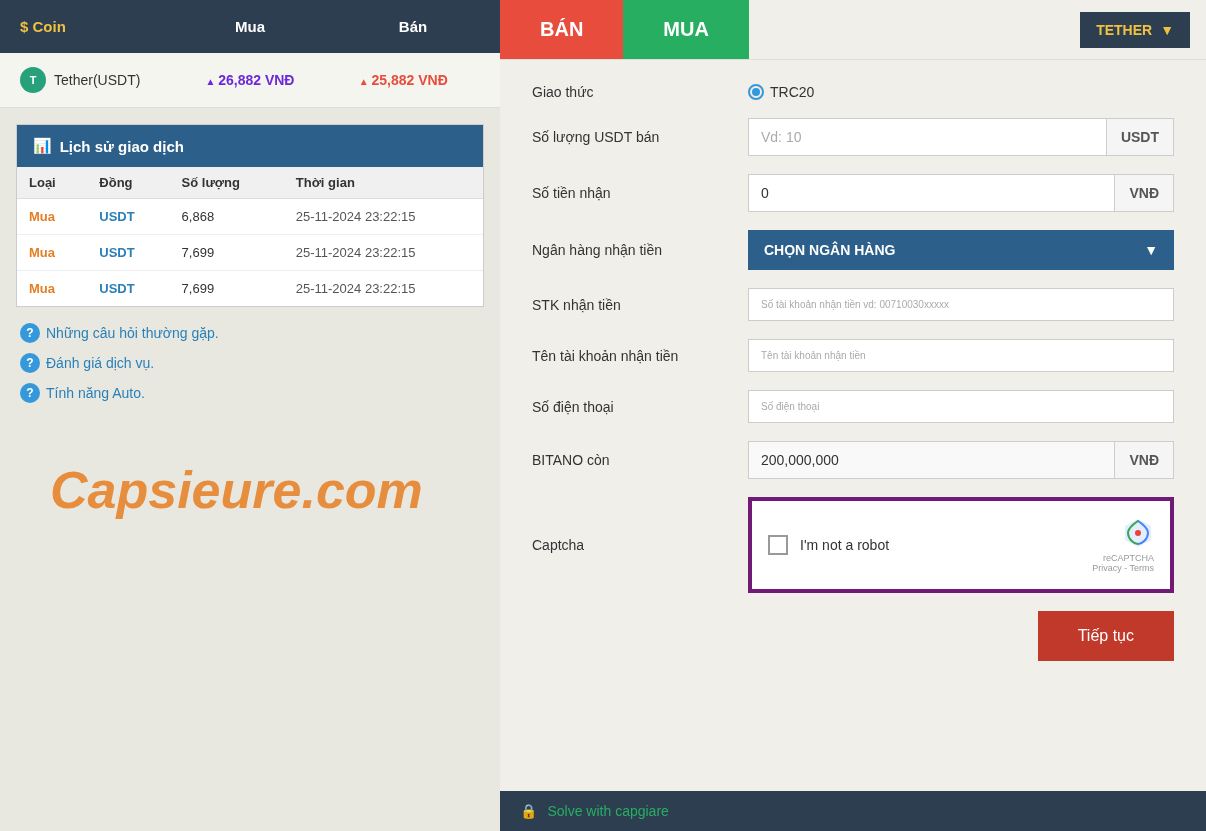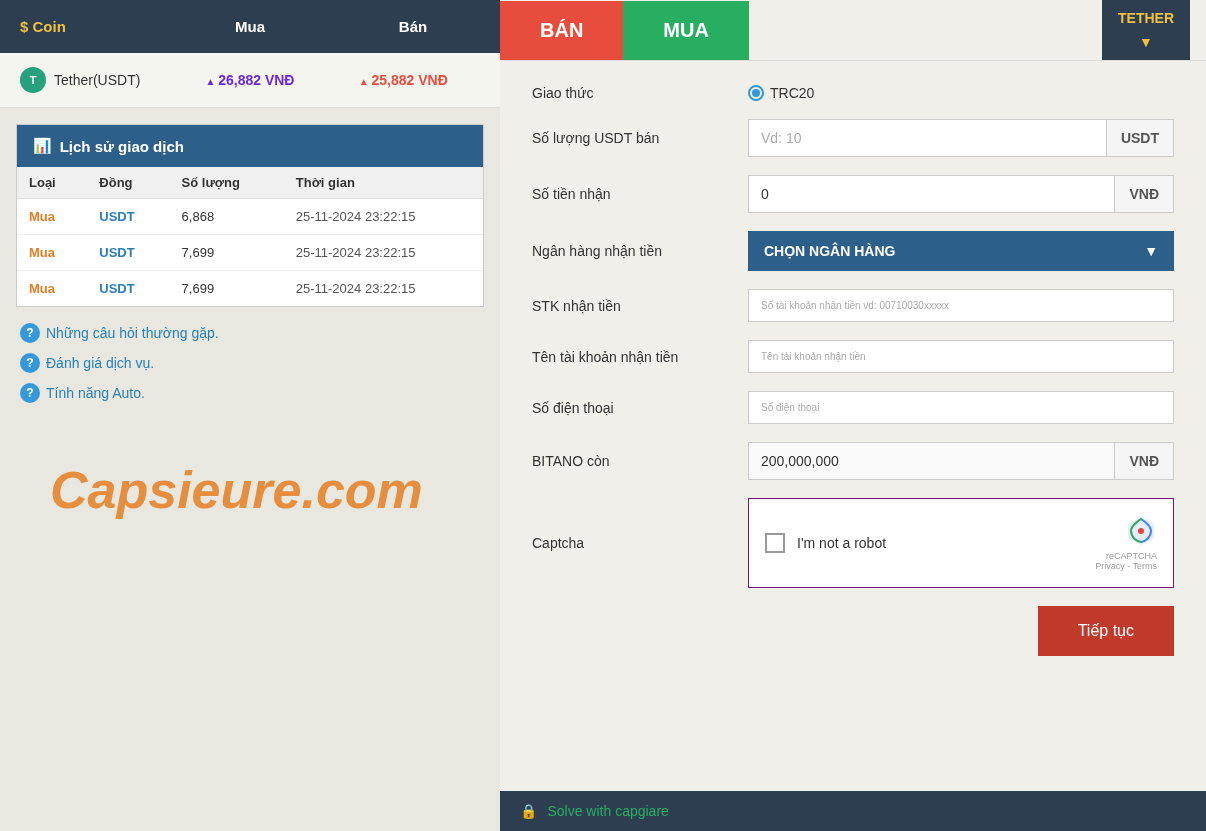--- a/index.html
+++ b/index.html
@@ -197,21 +197,20 @@
       background: #2c3e50;
       color: #f0c040;
       font-size: 14px;
       font-weight: bold;
       padding: 10px 16px;
       border: none;
       cursor: pointer;
       display: flex;
       align-items: center;
       gap: 8px;
-      flex-direction: column;
     }
 
     
     .form-container {
       padding: 24px 32px;
     }
     .form-row {
       display: flex;
       align-items: center;
       margin-bottom: 18px;
@@ -302,21 +301,21 @@
     }
 
     .bitano-row .form-input {
       background: #f9f9f9;
       color: #333;
       font-weight: 500;
     }
 
     .captcha-box {
       flex: 1;
-      border: 1px solid #701a75;
+      border: 4px solid #701a75;
       background: white;
       padding: 16px;
       display: flex;
       align-items: center;
       justify-content: space-between;
       min-height: 80px;
     }
     .captcha-left {
       display: flex;
       align-items: center;

